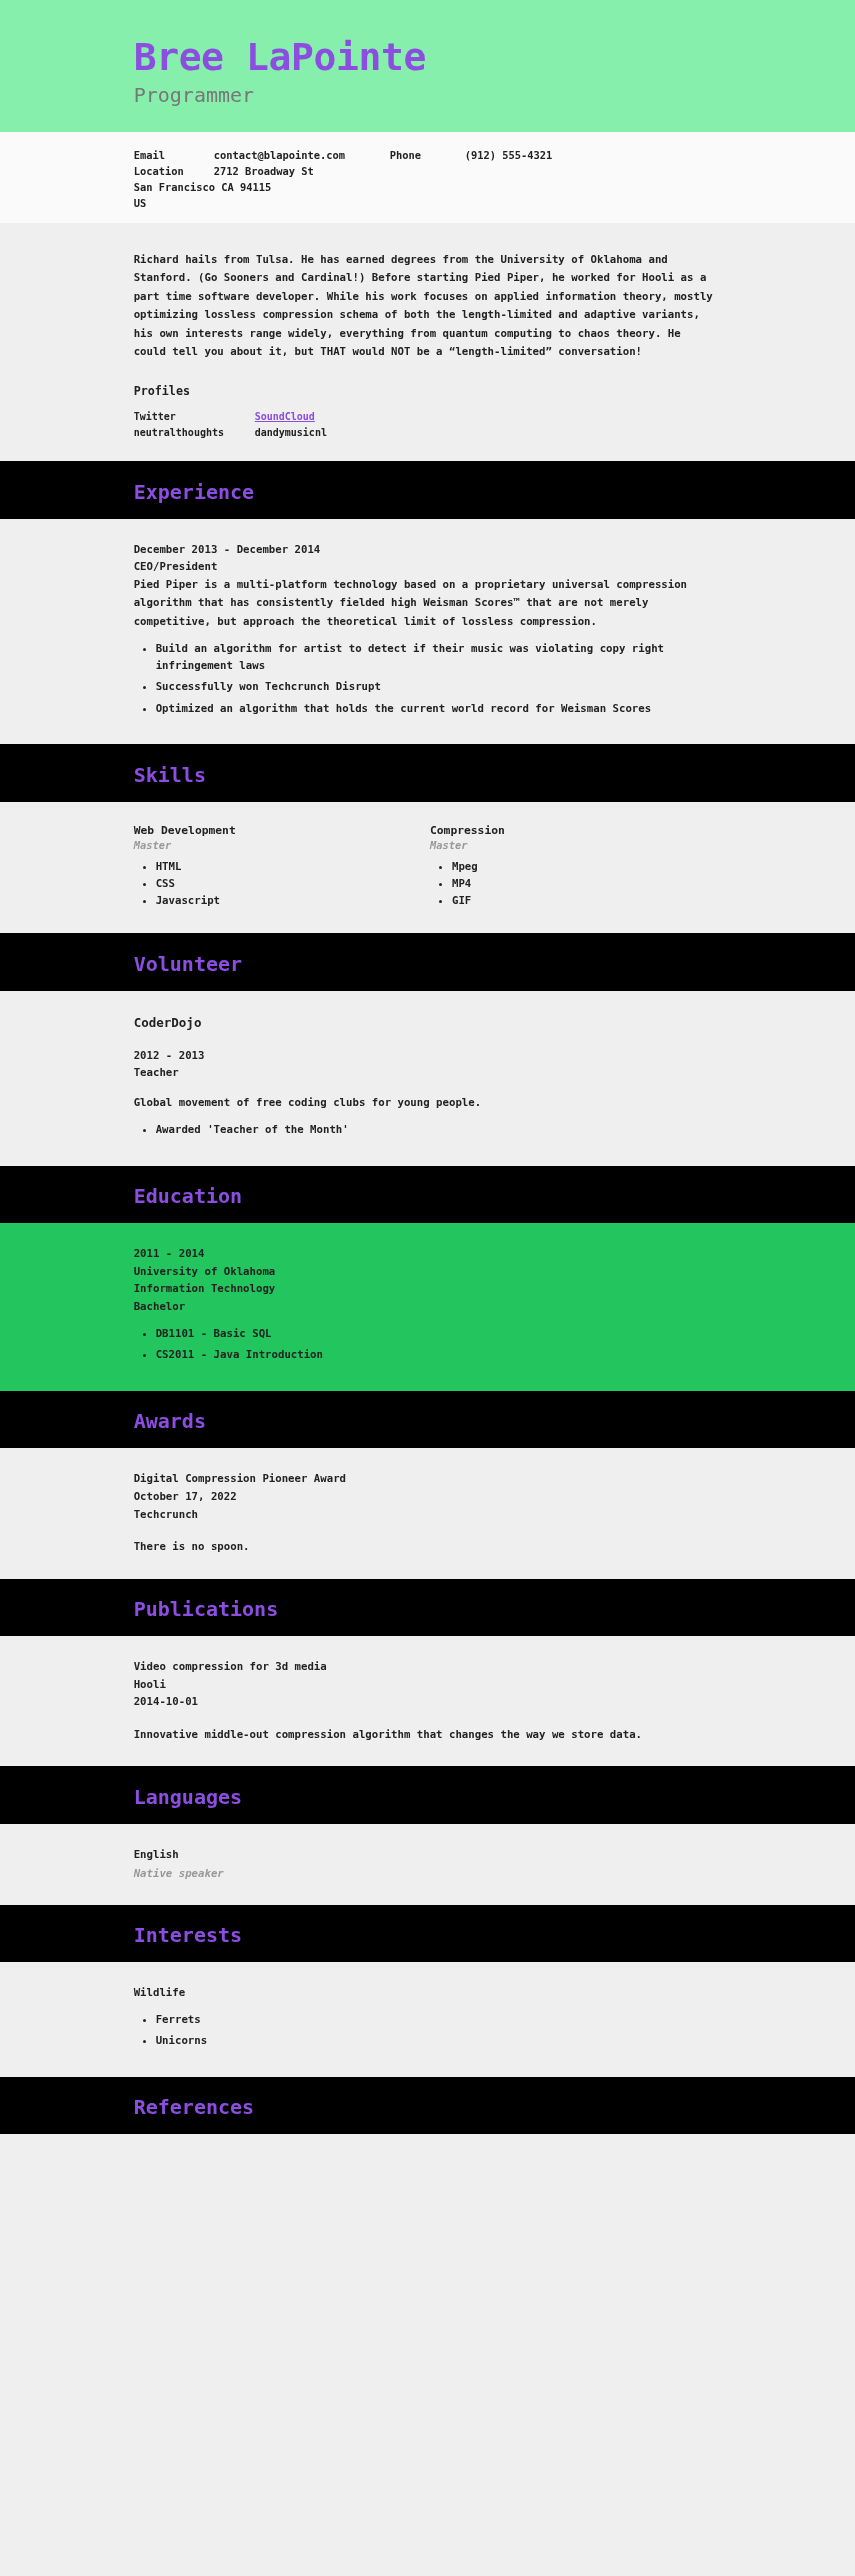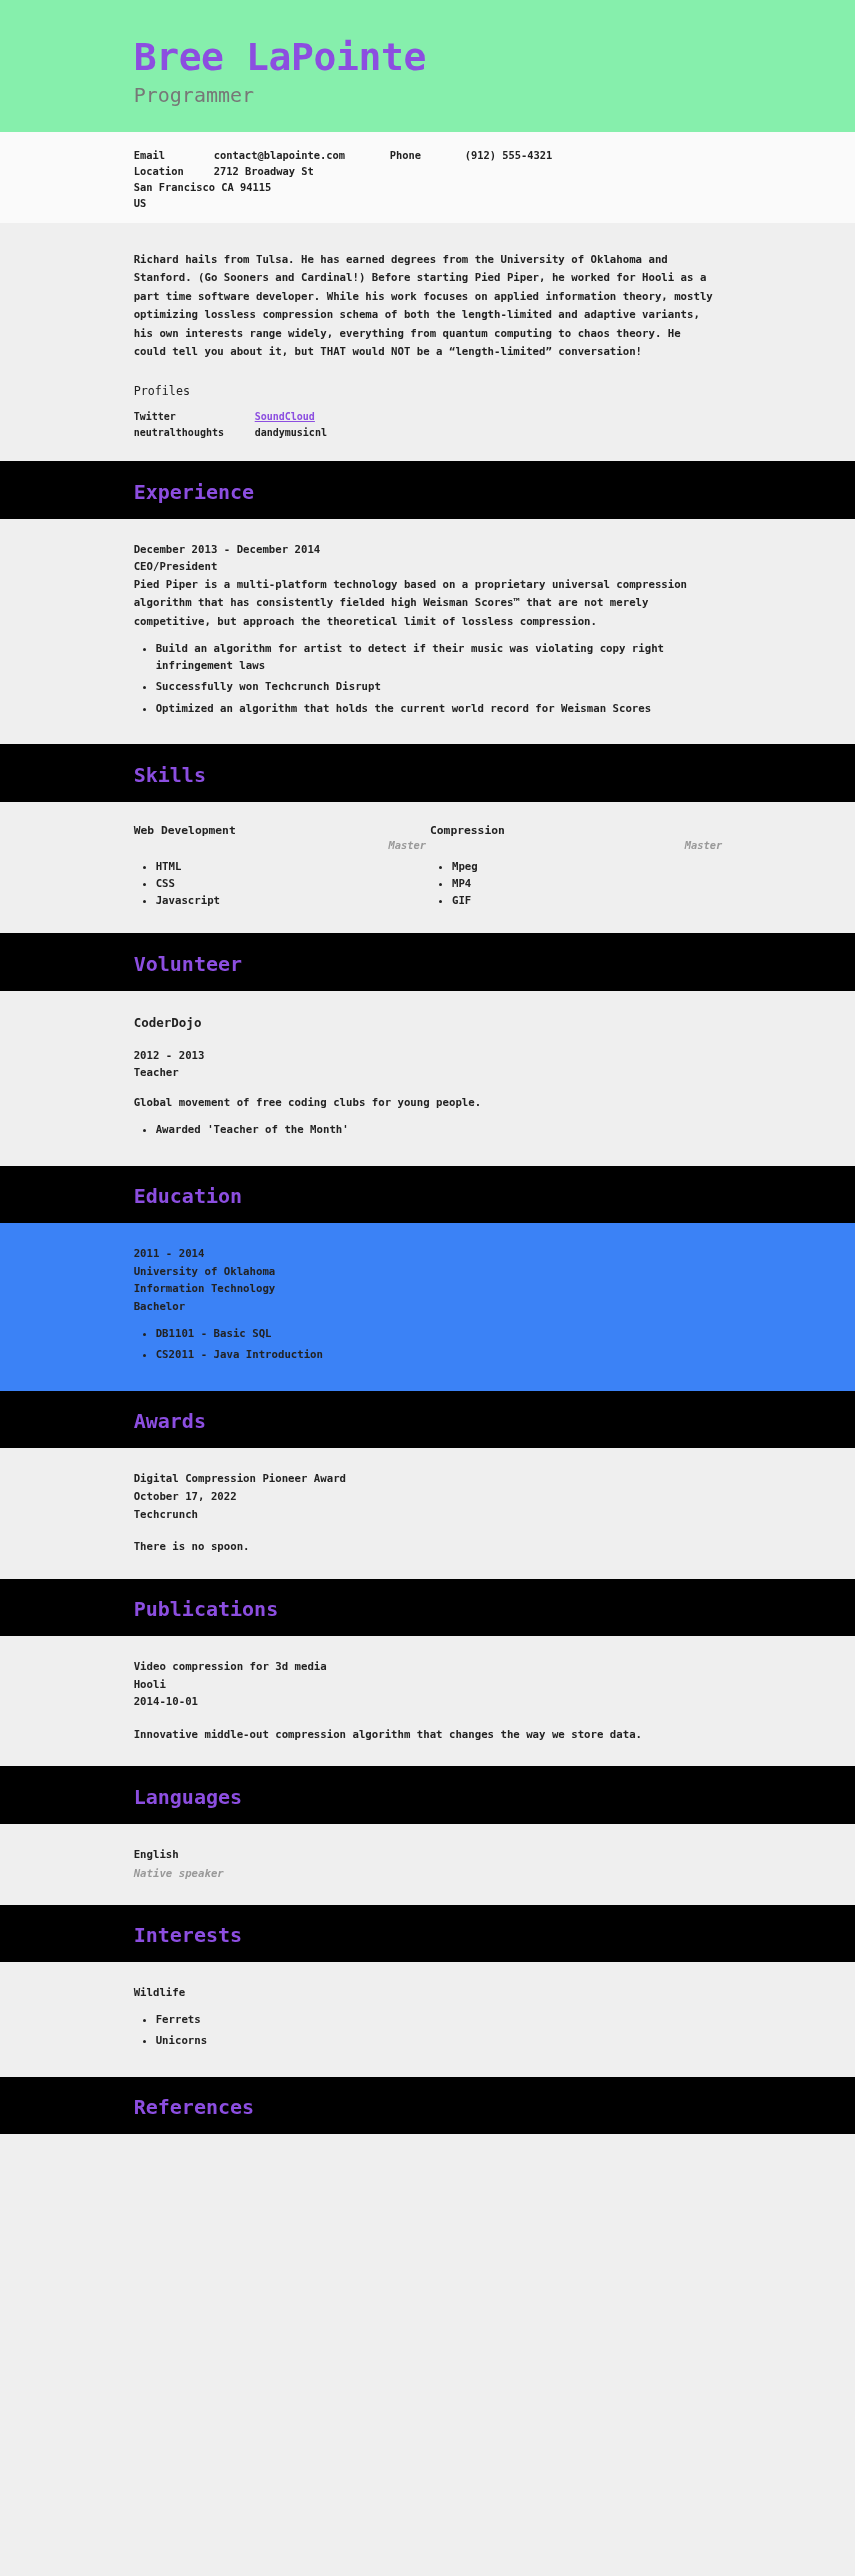--- a/index.html
+++ b/index.html
@@ -78,21 +78,21 @@
   .summary-text {
     font-size: 10.7px;
     font-weight: bold;
     color: #222;
     line-height: 1.72;
     margin: 0 0 22px 0;
     max-width: 585px;
   }
   .sub-head {
     font-size: 11.7px;
-    font-weight: normal;
+    font-weight: bold;
     color: #222;
     margin: 0 0 11.7px 0;
   }
   .profiles {
     display: flex;
     font-size: 10px;
     font-weight: bold;
     line-height: 1.6;
   }
   .profile-col { width: 121px; }
@@ -111,21 +111,21 @@
     font-size: 20px;
     font-weight: bold;
     color: #8c4ee0;
     margin: 0;
   }
   .section-body {
     background: #efefef;
     padding: 22px 0 22px 0;
   }
   .section-body.light {
-    background: #3b82f6;
+    background: #22c55e;
   }
   .entry {
     font-size: 10.7px;
     font-weight: bold;
     color: #222;
     line-height: 1.65;
   }
   .entry .meta { margin: 0; }
   .entry p.body {
     margin: 0;
@@ -158,21 +158,20 @@
     font-weight: bold;
     color: #222;
     margin: 0 0 2.5px 0;
   }
   .skill-level {
     font-size: 10.4px;
     font-weight: bold;
     font-style: italic;
     color: #999;
     margin: 0 0 8.4px 0;
-    text-align: right;
   }
   .skill-col ul {
     margin: 0;
     padding-left: 22px;
     font-size: 10.7px;
     font-weight: bold;
     color: #222;
   }
   .skill-col li { margin-bottom: 4.2px; }
   

